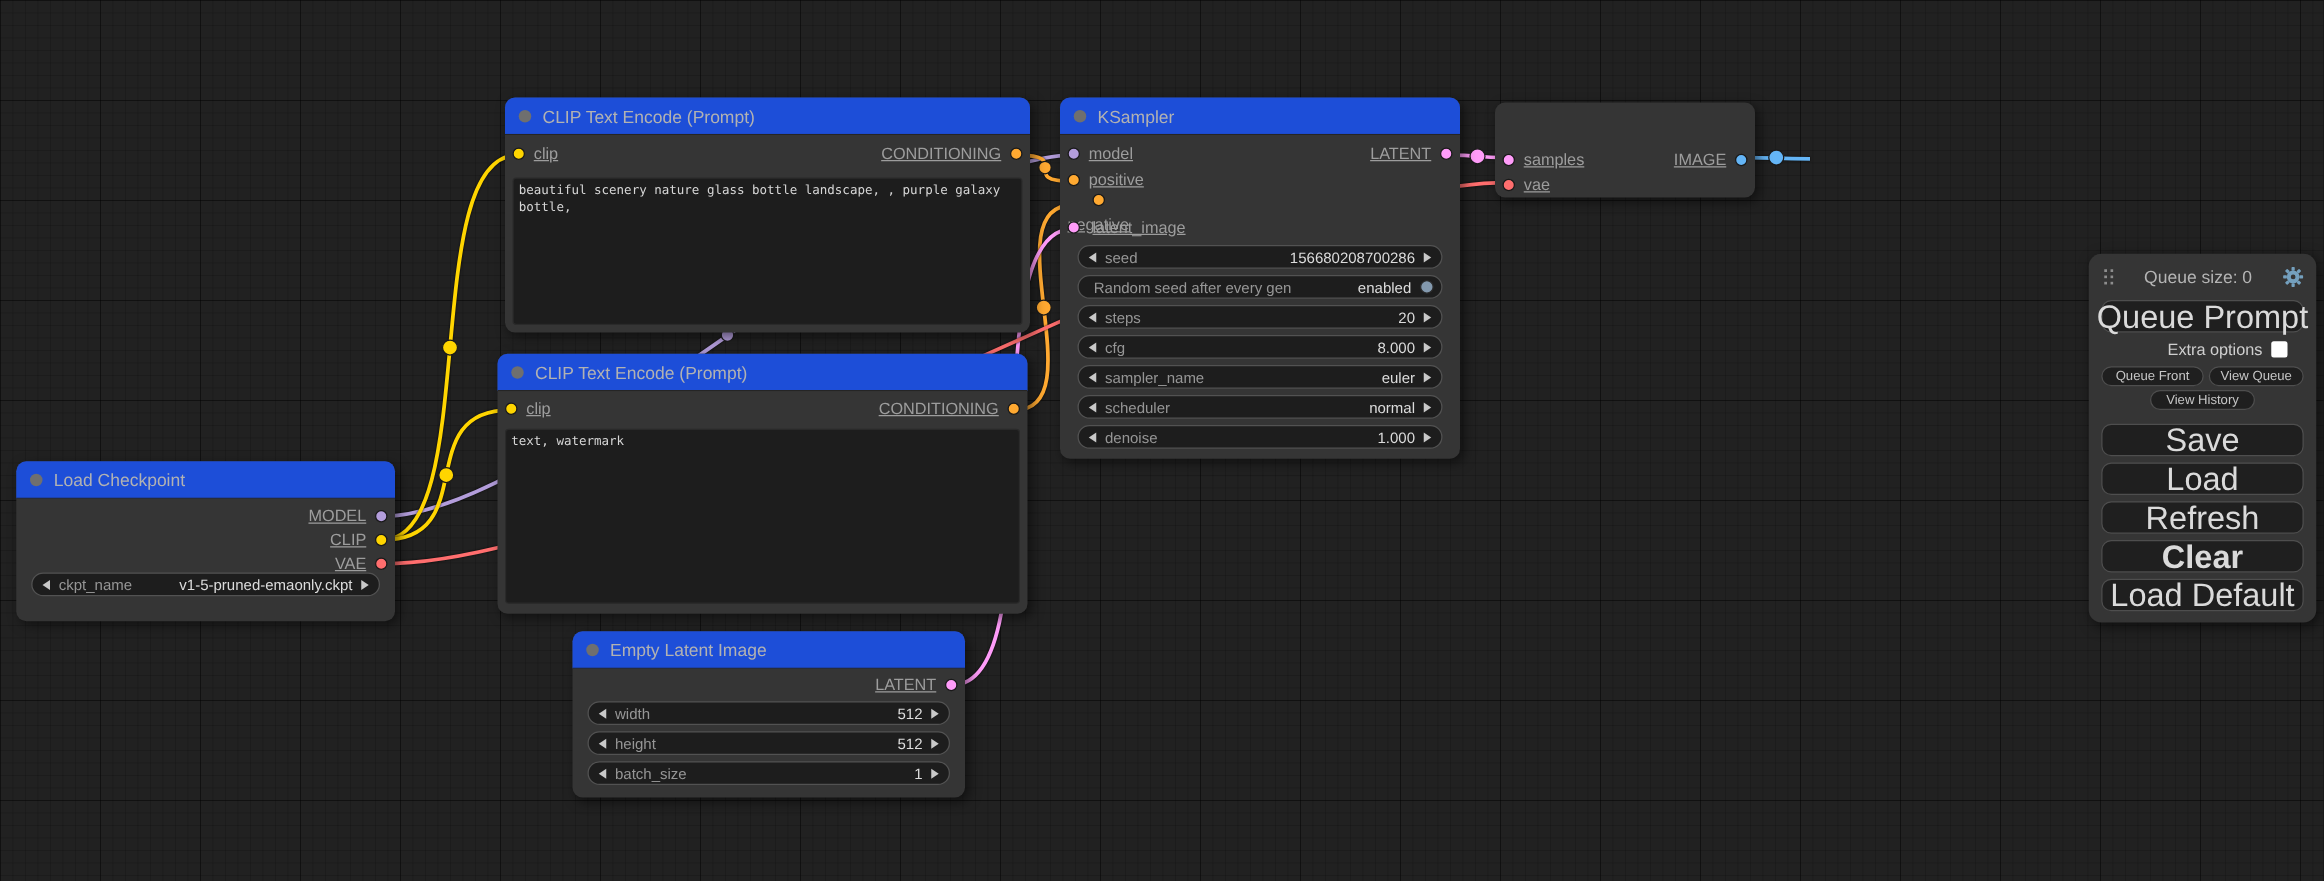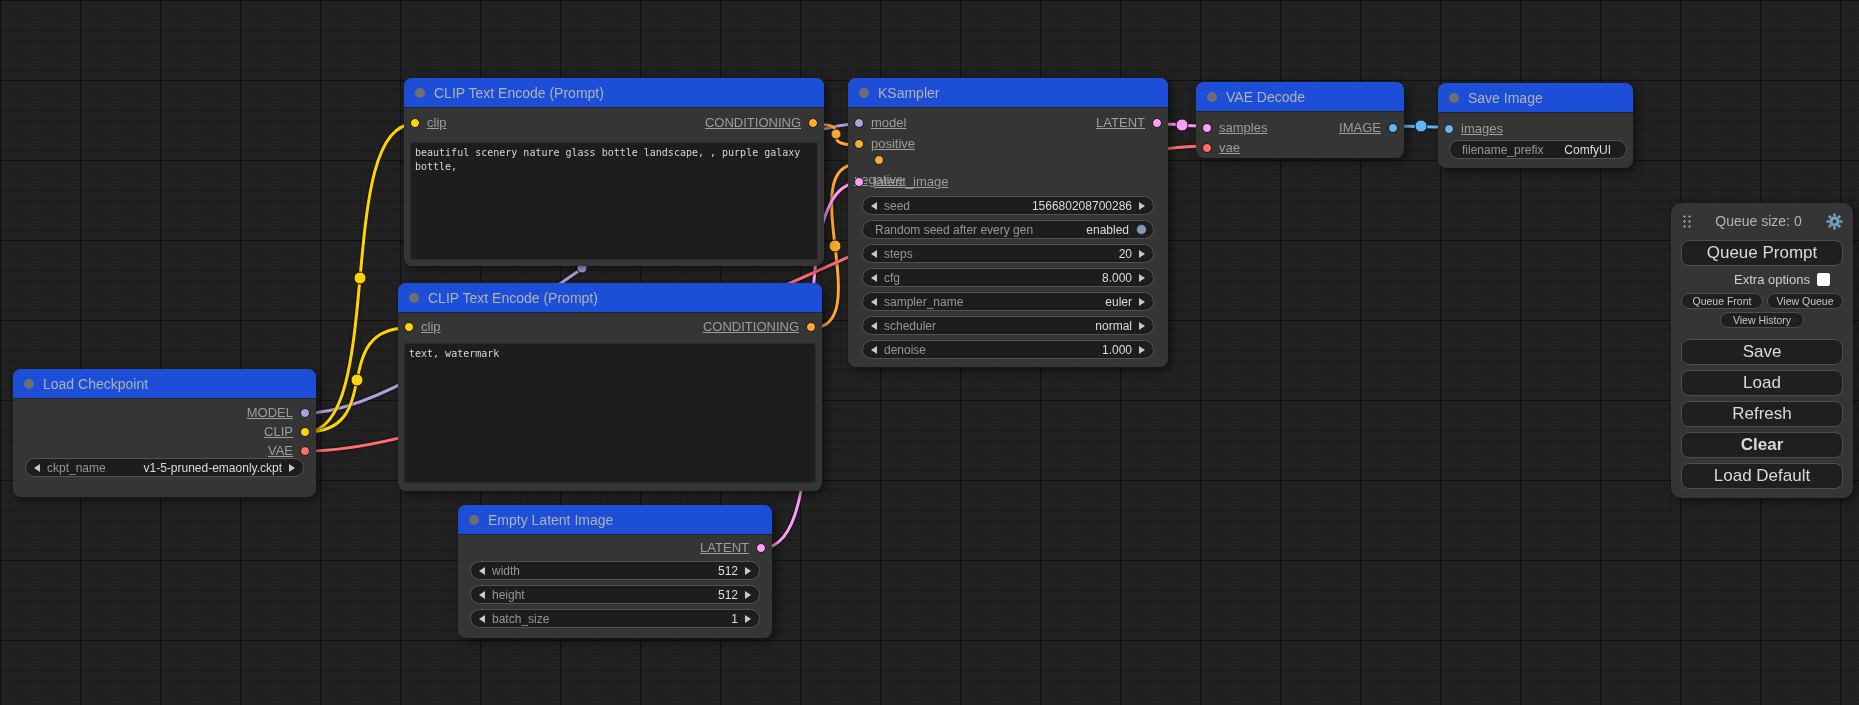--- a/index.html
+++ b/index.html
@@ -54,21 +54,21 @@
     box-shadow:3px 3px 10px rgba(0,0,0,.55);color:#b8b8b8;
   }
   .menu-head{position:absolute;left:10px;right:10px;top:8px;height:20px;display:flex;align-items:center;}
   .drag-handle{width:10px;height:16px;background-image:radial-gradient(#8d8d8d 1.1px,transparent 1.3px);background-size:5px 5px;background-position:1px 1px;}
   .queue-size{flex:1;text-align:center;font-size:14px;color:#b4b4b4;}
   .btn{
     position:absolute;background:#1f1f1f;border:1px solid #4e4e4e;border-radius:8px;
     color:#dadada;display:flex;align-items:center;justify-content:center;
     font-family:"Liberation Sans",sans-serif;box-sizing:border-box;cursor:pointer;white-space:nowrap;
   }
-  .btn.big{left:10px;right:10px;height:26px;font-size:17px;}
+  .btn.big{left:10px;right:10px;height:26px;font-size:26px;}
   .btn.small{height:16px;font-size:10.5px;border-radius:10px;color:#c6c6c6;}
   .extra-row{position:absolute;left:0;right:0;display:flex;align-items:center;justify-content:center;gap:7px;font-size:13px;color:#cfcfcf;}
   .checkbox{width:13px;height:13px;background:#fff;border-radius:2px;}
 </style>
 </head>
 <body>
 
 <div class="canvas">
 
   <svg class="wires" width="1859" height="705">
@@ -242,52 +242,34 @@
     </div>
     <div class="pill" style="left:14px;right:14px;top:262px;">
       <span class="arr left"></span>
       <span class="w-label">denoise</span>
       <span class="w-value">1.000</span>
       <span class="arr right"></span>
     </div>
   </div>
 
   <div class="node" style="left:1196px;top:82px;width:208px;height:76px;">
-    <div class="node-header">
-      <span class="title-dot"></span>
-      <span class="node-title">VAE Decode</span>
-    </div>
     <div class="slot-row" style="left:6px;top:38px;">
       <span class="slot-dot" style="background: rgb(255, 156, 249);"></span>
       <span>samples</span>
     </div>
     <div class="slot-row out" style="right:6px;top:38px;">
       <span class="slot-dot" style="background: rgb(100, 181, 246);"></span>
       <span>IMAGE</span>
     </div>
     <div class="slot-row" style="left:6px;top:58px;">
       <span class="slot-dot" style="background: rgb(255, 110, 110);"></span>
       <span>vae</span>
     </div>
   </div>
 
-  <div class="node" style="left:1438px;top:83px;width:195px;height:85px;">
-    <div class="node-header">
-      <span class="title-dot"></span>
-      <span class="node-title">Save Image</span>
-    </div>
-    <div class="slot-row" style="left:6px;top:38px;">
-      <span class="slot-dot" style="background: rgb(100, 181, 246);"></span>
-      <span>images</span>
-    </div>
-    <div class="pill" style="left:11px;right:6px;top:57px;">
-      <span class="w-label noarrow">filename_prefix</span>
-      <span class="w-value">ComfyUI</span>
-    </div>
-  </div>
 
   <div class="menu" style="left:1671px;top:203px;width:182px;height:295px;">
     <div class="menu-head">
       <span class="drag-handle"></span>
       <span class="queue-size">Queue size: 0</span>
       <svg width="17" height="17" viewBox="0 0 17 17">
         <g fill="#74A0BE">
           <circle cx="8.5" cy="8.5" r="5.1"></circle>
           <g>
             <rect x="7.2" y="0.5" width="2.6" height="3" rx="0.6"></rect>

